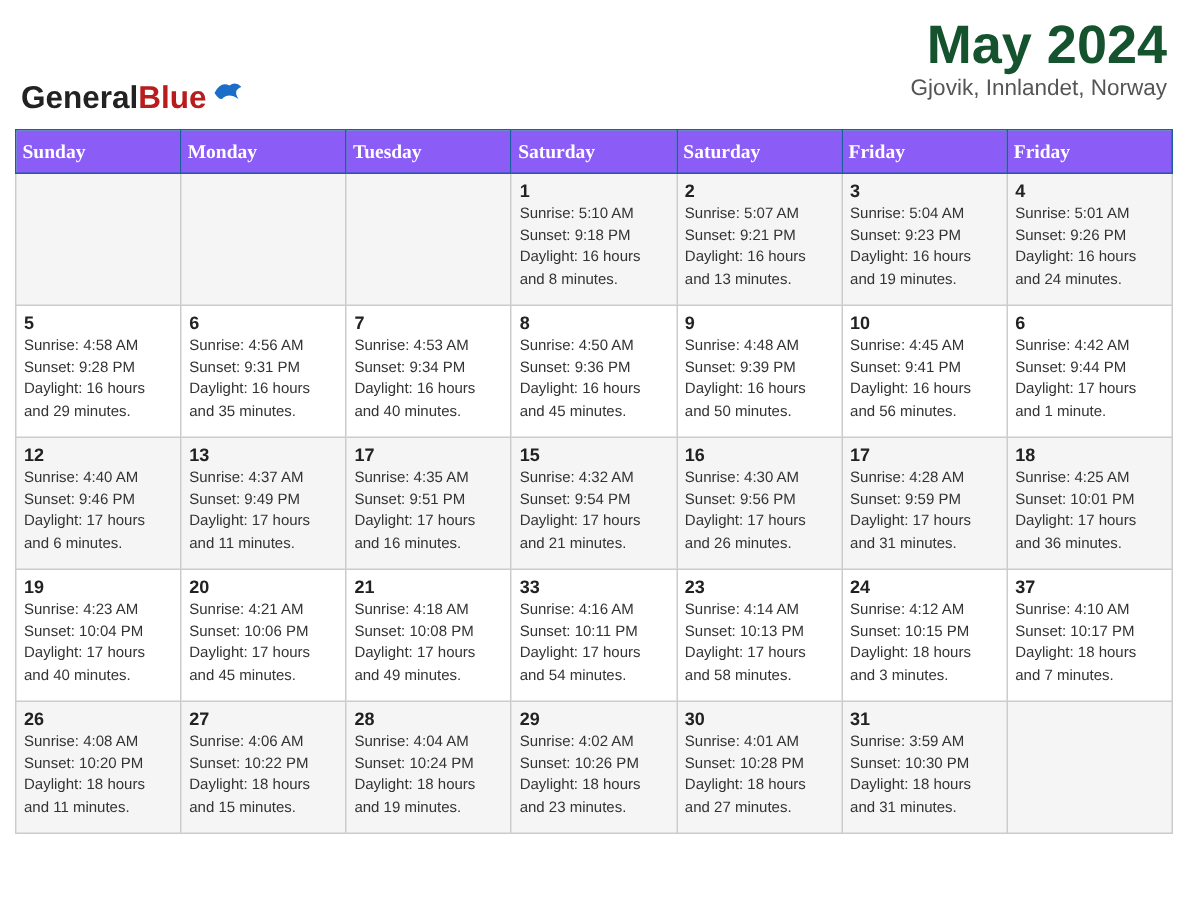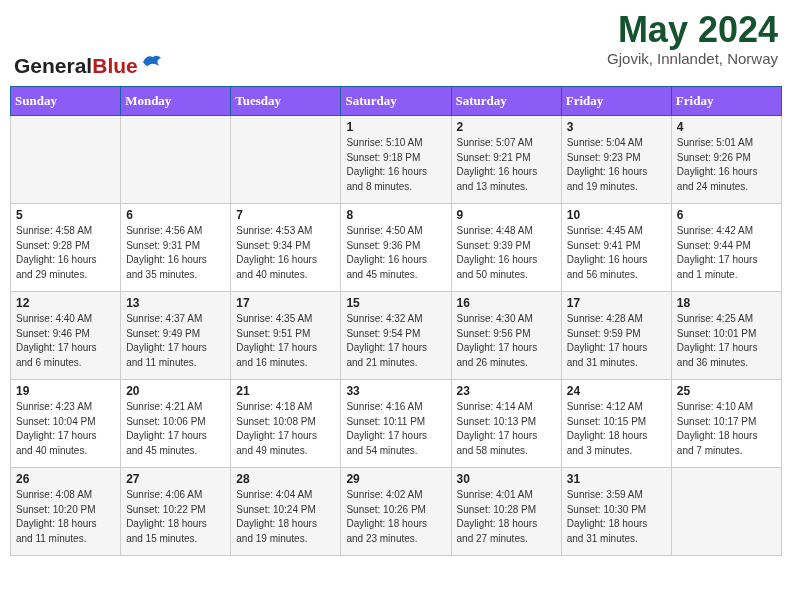--- a/index.html
+++ b/index.html
@@ -231,21 +231,21 @@
         </td>
         <td>
           <span class="day-num">23</span>
           <div class="day-info">Sunrise: 4:14 AM<br>Sunset: 10:13 PM<br>Daylight: 17 hours<br>and 58 minutes.</div>
         </td>
         <td>
           <span class="day-num">24</span>
           <div class="day-info">Sunrise: 4:12 AM<br>Sunset: 10:15 PM<br>Daylight: 18 hours<br>and 3 minutes.</div>
         </td>
         <td>
-          <span class="day-num">25</span>
+          <span class="day-num">37</span>
           <div class="day-info">Sunrise: 4:10 AM<br>Sunset: 10:17 PM<br>Daylight: 18 hours<br>and 7 minutes.</div>
         </td>
       </tr>
       <tr>
         <td>
           <span class="day-num">26</span>
           <div class="day-info">Sunrise: 4:08 AM<br>Sunset: 10:20 PM<br>Daylight: 18 hours<br>and 11 minutes.</div>
         </td>
         <td>
           <span class="day-num">27</span>

